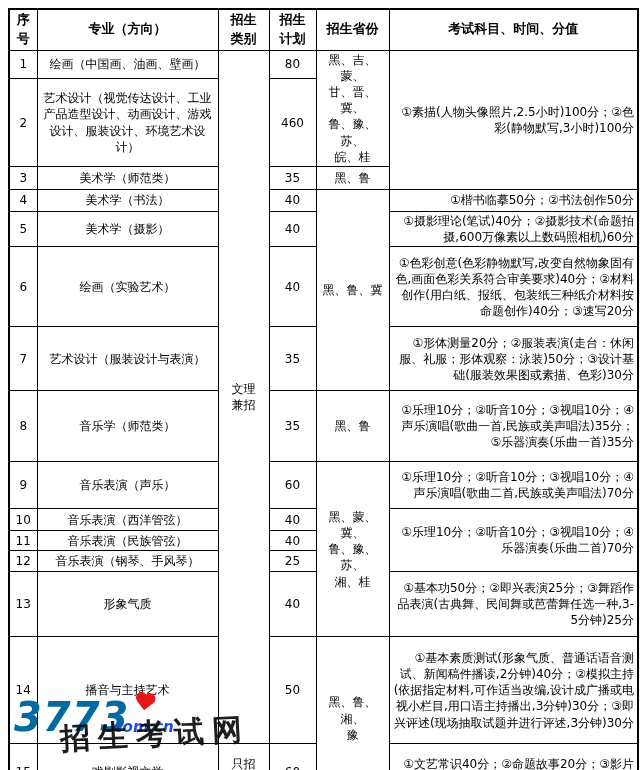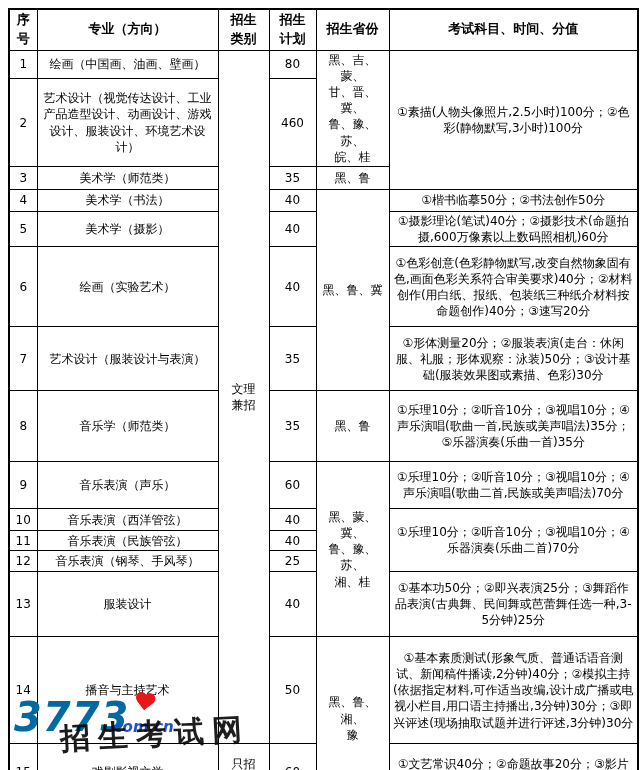--- a/index.html
+++ b/index.html
@@ -20,21 +20,21 @@
     padding:1px 3px;vertical-align:middle;
   }
   table.enroll th{
     font-weight:bold;font-size:13px;text-align:center;
     white-space:pre-line;line-height:1.45;
   }
   .c{text-align:center;}
   .l{text-align:center;padding-left:5px;padding-right:4px;}
   .pre{white-space:pre-line;text-align:center;line-height:1.7;}
   .cat{white-space:pre-line;text-align:center;line-height:1.8;margin-left:14px;}
-  .exam{text-align:center;padding:2px 4px;line-height:1.4;font-size:11.5px;}
+  .exam{text-align:right;padding:2px 4px;line-height:1.4;font-size:11.5px;}
   
   .wm{position:absolute;left:12px;top:692px;width:260px;height:76px;pointer-events:none;}
   .wm-site{
     position:absolute;left:2px;top:2px;
     font-size:40px;font-weight:bold;font-style:italic;
     color:#0369a1;letter-spacing:1px;
   }
   .wm-domain{
     position:absolute;left:96px;top:26px;
     font-size:15px;font-weight:bold;font-style:italic;
@@ -169,21 +169,21 @@
     </tr>
 
     <tr style="height:21px">
       <td class="c">12</td>
       <td class="l">音乐表演（钢琴、手风琴）</td>
       <td class="c">25</td>
     </tr>
 
     <tr style="height:65px">
       <td class="c">13</td>
-      <td class="l">服装设计</td>
+      <td class="l">形象气质</td>
       <td class="c">40</td>
       <td class="exam">①基本功50分；②即兴表演25分；③舞蹈作品表演(古典舞、民间舞或芭蕾舞任选一种,3-5分钟)25分</td>
     </tr>
 
     <tr style="height:107px">
       <td class="c">14</td>
       <td class="l">播音与主持艺术</td>
       <td class="c">50</td>
       <td class="pre" rowspan="2">黑、鲁、湘、
 豫</td>

